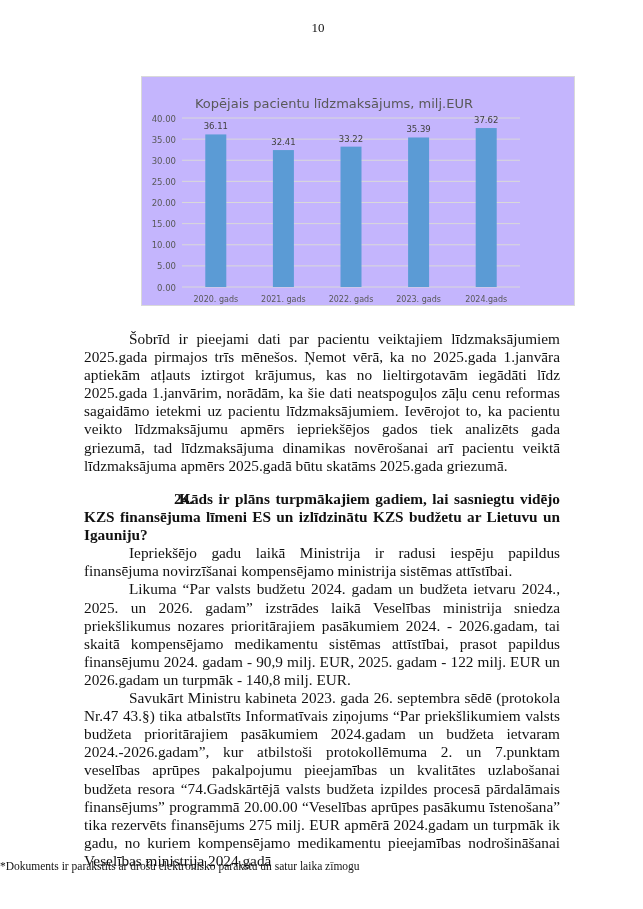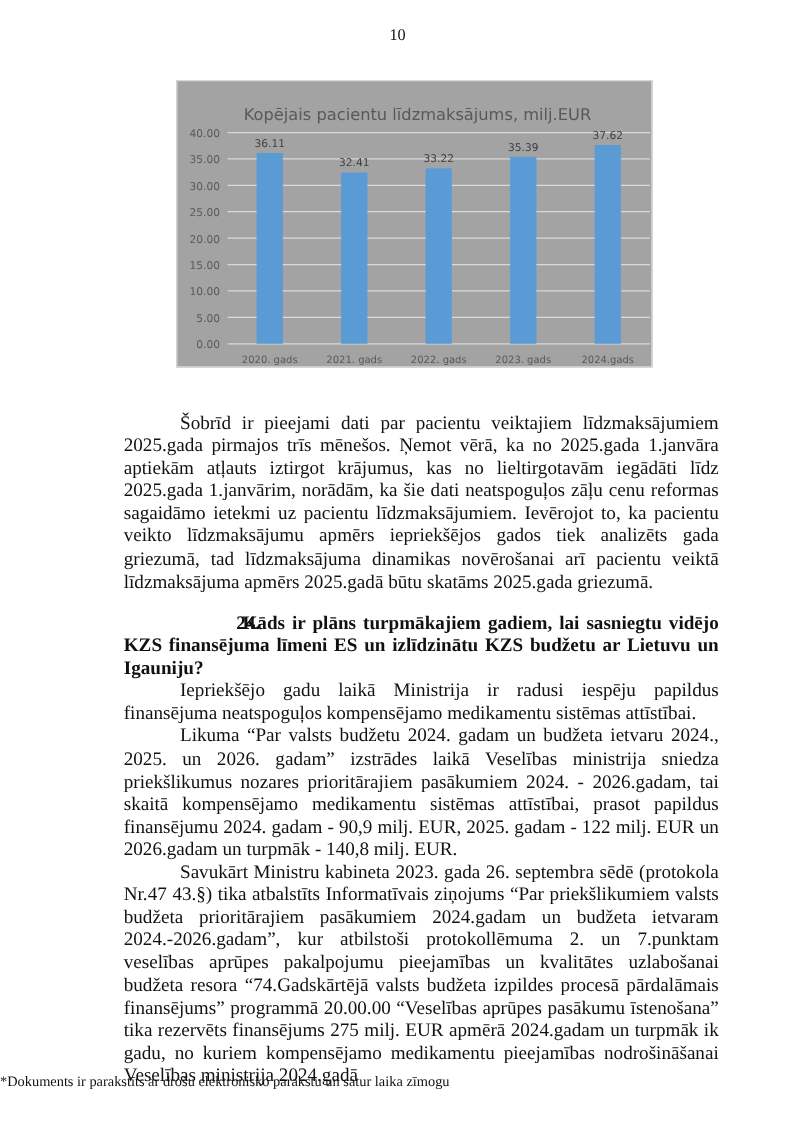--- a/index.html
+++ b/index.html
@@ -1,20 +1,20 @@
 <!DOCTYPE html>
 <html><head>
 <meta charset="utf-8">
 <style>
   html, body { margin: 0; padding: 0; background: #ffffff; }
   body { width: 643px; height: 909px; position: relative; overflow: hidden; font-family: "Liberation Serif", serif; color: #111; }
   .page-number { position: absolute; top: 20px; left: 0; width: 636px; text-align: center; font-size: 13px; }
-  .chart-frame { position: absolute; left: 141px; top: 64px; width: 381px; height: 230px; border: 1px solid #d9d9d9; background: #a3a3a3; box-sizing: border-box; }
+  .chart-frame { position: absolute; left: 141px; top: 76px; width: 434px; height: 230px; border: 1px solid #d9d9d9; background: #c4b5fd; box-sizing: border-box; }
   .chart-frame svg { position: absolute; left: 0; top: 0; }
-  .body-text { position: absolute; left: 99px; width: 476px; font-size: 15.3px; line-height: 18.1px; text-align: justify; }
+  .body-text { position: absolute; left: 84px; width: 476px; font-size: 15.3px; line-height: 18.1px; text-align: justify; }
   .body-text p { margin: 0; text-indent: 45px; text-align: justify; }
   .p1 { top: 330px; }
   .p2 { top: 486px; }
   .heading { font-weight: bold; }
   .heading .num { display: inline-block; width: 50px; }
   .footer { position: absolute; top: 860px; left: 0; width: 643px; text-align: left; font-size: 11.5px; }
 </style>
 </head>
 <body>
 
@@ -68,18 +68,18 @@
       </g>
   </svg>
 </div>
 
 <div class="body-text p1">
   <p>Šobrīd ir pieejami dati par pacientu veiktajiem līdzmaksājumiem 2025.gada pirmajos trīs mēnešos. Ņemot vērā, ka no 2025.gada 1.janvāra aptiekām atļauts iztirgot krājumus, kas no lieltirgotavām iegādāti līdz 2025.gada 1.janvārim, norādām, ka šie dati neatspoguļos zāļu cenu reformas sagaidāmo ietekmi uz pacientu līdzmaksājumiem. Ievērojot to, ka pacientu veikto līdzmaksājumu apmērs iepriekšējos gados tiek analizēts gada griezumā, tad līdzmaksājuma dinamikas novērošanai arī pacientu veiktā līdzmaksājuma apmērs 2025.gadā būtu skatāms 2025.gada griezumā.</p>
 </div>
 
 <div class="body-text p2">
   <p class="heading" style="margin-top:4px;"><span class="num">24.</span><span>Kāds ir plāns turpmākajiem gadiem, lai sasniegtu vidējo KZS finansējuma līmeni ES un izlīdzinātu KZS budžetu ar Lietuvu un Igauniju?</span></p>
-  <p>Iepriekšējo gadu laikā Ministrija ir radusi iespēju papildus finansējuma neatspoguļos kompensējamo medikamentu sistēmas attīstībai.</p>
+  <p>Iepriekšējo gadu laikā Ministrija ir radusi iespēju papildus finansējuma novirzīšanai kompensējamo ministrija sistēmas attīstībai.</p>
   <p>Likuma “Par valsts budžetu 2024. gadam un budžeta ietvaru 2024., 2025. un 2026. gadam” izstrādes laikā Veselības ministrija sniedza priekšlikumus nozares prioritārajiem pasākumiem 2024. - 2026.gadam, tai skaitā kompensējamo medikamentu sistēmas attīstībai, prasot papildus finansējumu 2024. gadam - 90,9 milj. EUR, 2025. gadam - 122 milj. EUR un 2026.gadam un turpmāk - 140,8 milj. EUR.</p>
   <p>Savukārt Ministru kabineta 2023. gada 26. septembra sēdē (protokola Nr.47 43.§) tika atbalstīts Informatīvais ziņojums “Par priekšlikumiem valsts budžeta prioritārajiem pasākumiem 2024.gadam un budžeta ietvaram 2024.-2026.gadam”, kur atbilstoši protokollēmuma 2. un 7.punktam veselības aprūpes pakalpojumu pieejamības un kvalitātes uzlabošanai budžeta resora “74.Gadskārtējā valsts budžeta izpildes procesā pārdalāmais finansējums” programmā 20.00.00 “Veselības aprūpes pasākumu īstenošana” tika rezervēts finansējums 275 milj. EUR apmērā 2024.gadam un turpmāk ik gadu, no kuriem kompensējamo medikamentu pieejamības nodrošināšanai Veselības ministrija 2024.gadā</p>
 </div>
 
 <div class="footer">*Dokuments ir parakstīts ar drošu elektronisko parakstu un satur laika zīmogu</div>
 
 </body></html>

